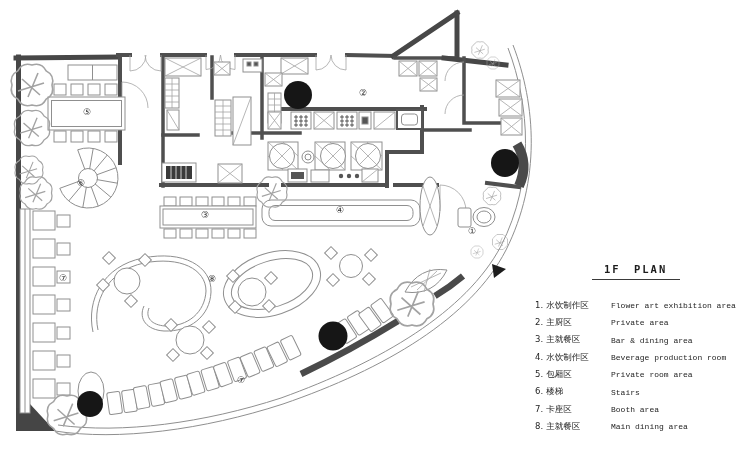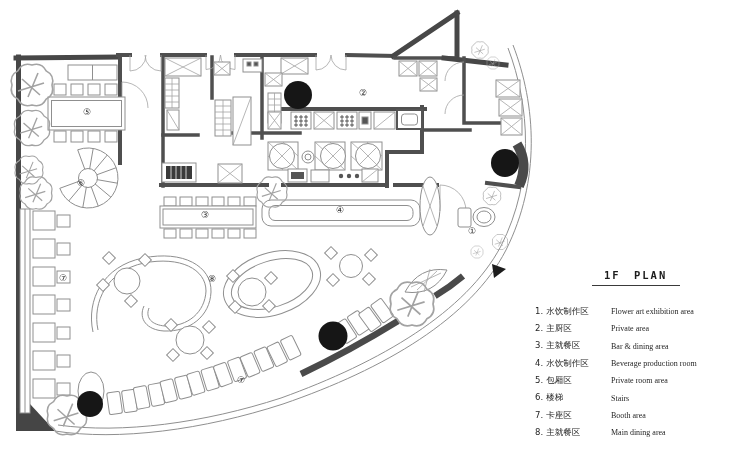--- a/index.html
+++ b/index.html
@@ -1,27 +1,27 @@
 <!DOCTYPE html>
 <html><head>
 <meta charset="utf-8">
 <style>
   html,body{margin:0;padding:0;background:#fff;}
   .stage{position:relative;width:750px;height:455px;background:#ffffff;overflow:hidden;
          font-family:"DejaVu Sans",sans-serif;}
   .plan-svg{position:absolute;left:0;top:0;}
   
-  .legend{position:absolute;left:535px;top:269px;width:213px;color:#252525;}
+  .legend{position:absolute;left:535px;top:263px;width:213px;color:#252525;}
   .legend-title{margin-left:69px;font-family:"DejaVu Sans Mono",monospace;font-weight:bold;
                 font-size:10.5px;letter-spacing:2px;word-spacing:5px;color:#1c1c1c;}
   .legend-rule{margin:4px 0 0 57px;width:88px;border-top:1.6px solid #3a3a3a;}
   .legend-rows{margin-top:17px;}
   .legend-row{display:flex;align-items:center;height:17.34px;}
   .cell-zh{width:76px;display:flex;gap:3px;font-size:8.5px;white-space:nowrap;}
-  .cell-en{font-family:Liberation Serif, serif;font-size:8px;white-space:nowrap;}
+  .cell-en{font-family:Liberation Mono, monospace;font-size:8px;white-space:nowrap;}
   
   .wx{stroke:#474747;stroke-width:5;fill:none;stroke-linecap:square;}
   .wm{stroke:#4f4f4f;stroke-width:3.5;fill:none;stroke-linecap:square;}
   .w4{stroke:#4f4f4f;stroke-width:4;fill:none;stroke-linecap:square;}
   .tn{stroke:#8f8f8f;stroke-width:1;fill:none;}
   .tnw{stroke:#8f8f8f;stroke-width:1;fill:#ffffff;}
   .tl{stroke:#a3a3a3;stroke-width:0.8;fill:none;}
   .dk{fill:#454545;stroke:none;}
   .band{stroke:#4a4a4a;fill:none;}
   .col{fill:#161616;stroke:none;}

